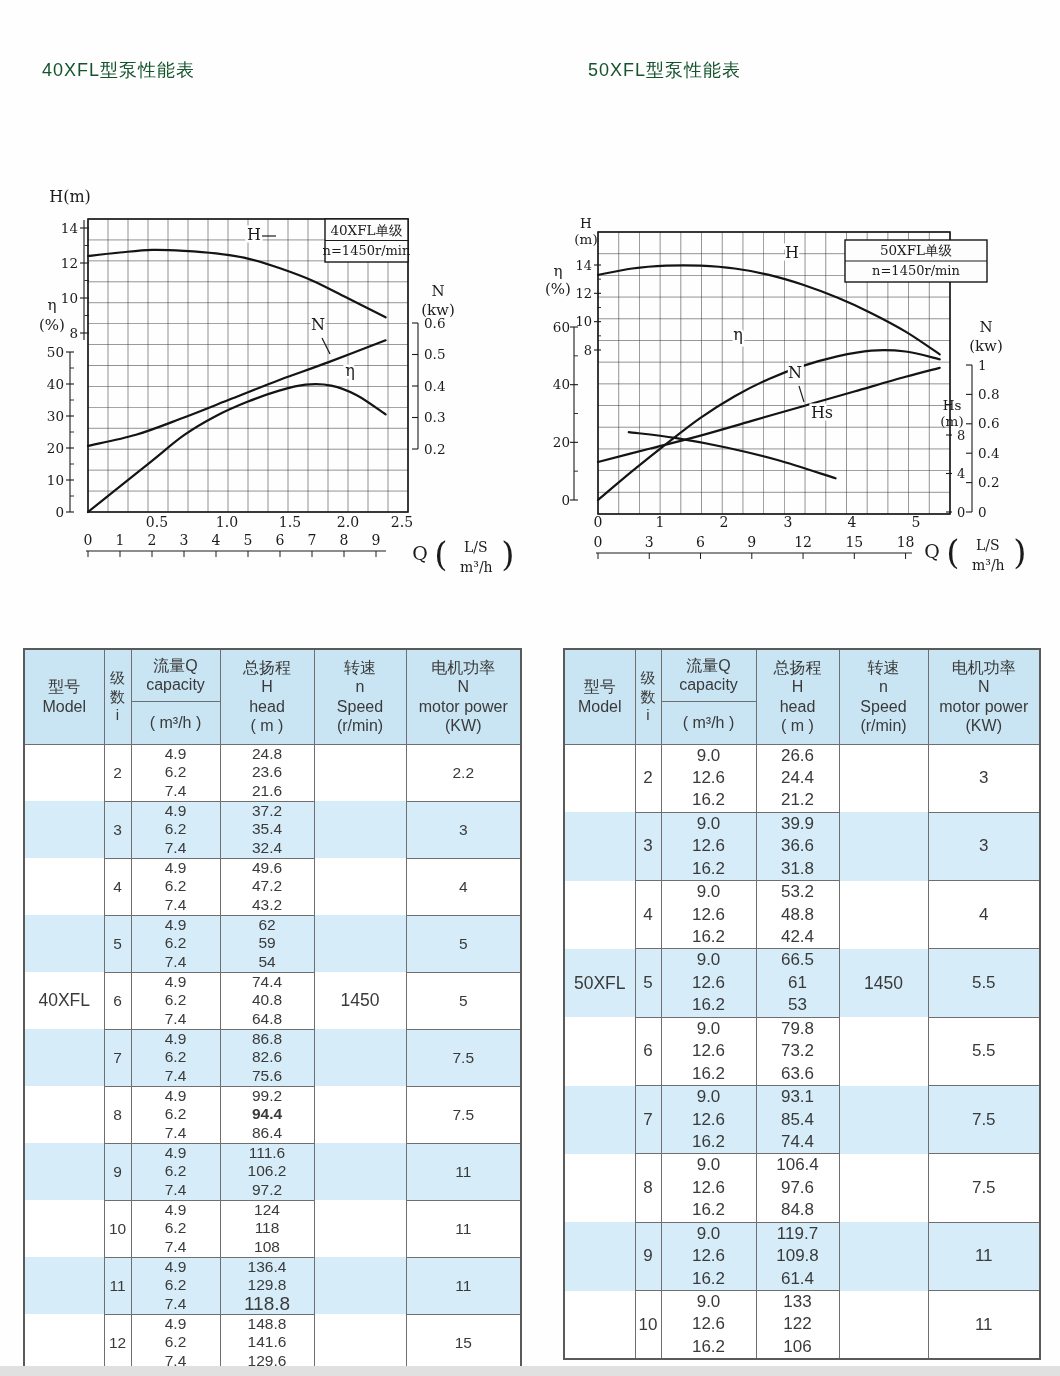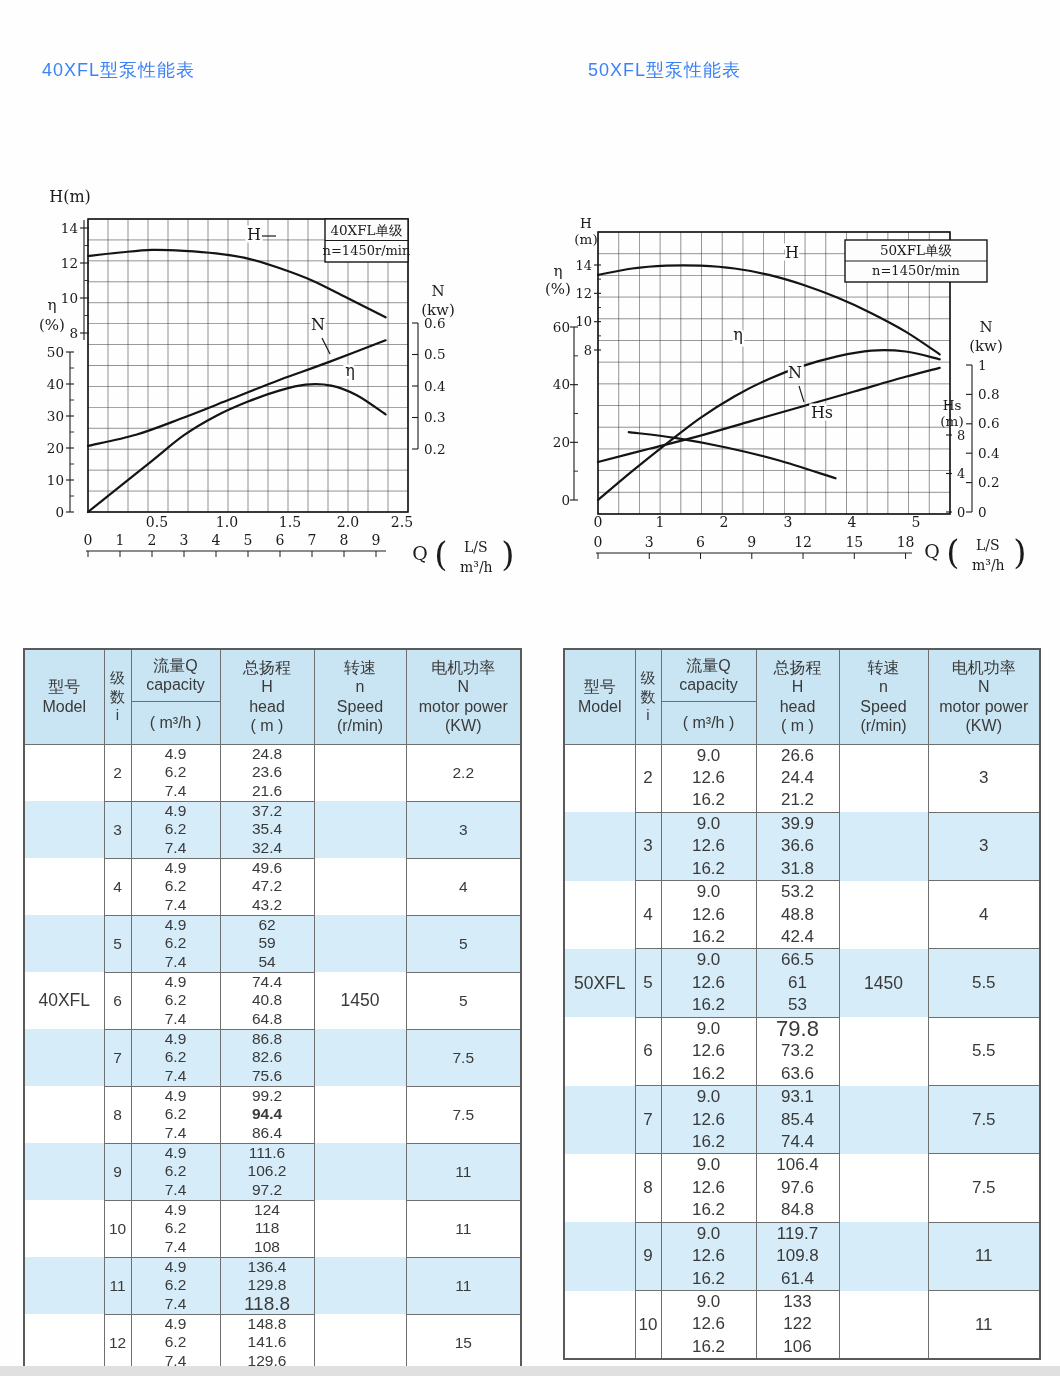--- a/index.html
+++ b/index.html
@@ -1,20 +1,20 @@
 <!DOCTYPE html>
 <html><head>
 <meta charset="utf-8">
 <style>
   html,body{margin:0;padding:0;background:#ffffff;}
   #page{position:relative;width:1060px;height:1376px;background:#fefefe;overflow:hidden;
         font-family:"Liberation Sans",sans-serif;color:#3a3a3a;}
   #page-title{position:absolute;left:30px;top:2px;font-size:22px;font-weight:bold;color:#141414;
         letter-spacing:.2px;word-spacing:7px;font-family:"Liberation Sans",sans-serif;}
-  .subtitle-zh{position:absolute;top:58px;font-size:18px;color:#3b82f6;letter-spacing:1px;}
+  .subtitle-zh{position:absolute;top:58px;font-size:18px;color:#14532d;letter-spacing:1px;}
   .subtitle-en{position:absolute;top:92px;font-size:17px;color:#2f2f2f;word-spacing:5px;}
   .sub-left{left:42px;} .sub-right{left:588px;}
   svg{overflow:visible;display:block;}
   #chart-40{position:absolute;left:18px;top:178px;}
   #chart-50{position:absolute;left:540px;top:212px;}
   #table-40{position:absolute;left:23px;top:648px;}
   #table-50{position:absolute;left:563px;top:648px;}
   table.ptable{border-collapse:collapse;table-layout:fixed;border:2px solid #5a5a5a;
         font-family:"Liberation Sans",sans-serif;color:#3a3a3a;}
   table.ptable th{background:#c9e5f3;border:1px solid #6f6f6f;font-weight:400;padding:0;text-align:center;vertical-align:middle;}
@@ -634,21 +634,21 @@
           </tr>
           <tr class="plain" style="height: 67.3px;">
             <td class="mcell" style="font-size: 17.5px;"></td>
             <td class="gb" style="font-size: 17px;">6</td>
             <td class="gb">
               <div style="line-height: 22.43px; font-size: 17px;">9.0</div>
               <div style="line-height: 22.43px; font-size: 17px;">12.6</div>
               <div style="line-height: 22.43px; font-size: 17px;">16.2</div>
             </td>
             <td class="gb">
-              <div style="line-height: 22.43px; font-size: 22px;">79.8</div>
+              <div style="line-height: 22.43px; font-size: 17px;">79.8</div>
               <div style="line-height: 22.43px; font-size: 17px;">73.2</div>
               <div style="line-height: 22.43px; font-size: 17px;">63.6</div>
             </td>
             <td class="mcell" style="font-size: 17.5px;"></td>
             <td class="gb" style="font-size: 17px;">5.5</td>
           </tr>
           <tr class="stripe" style="height: 67.3px;">
             <td class="mcell" style="font-size: 17.5px;"></td>
             <td class="gb" style="font-size: 17px;">7</td>
             <td class="gb">

